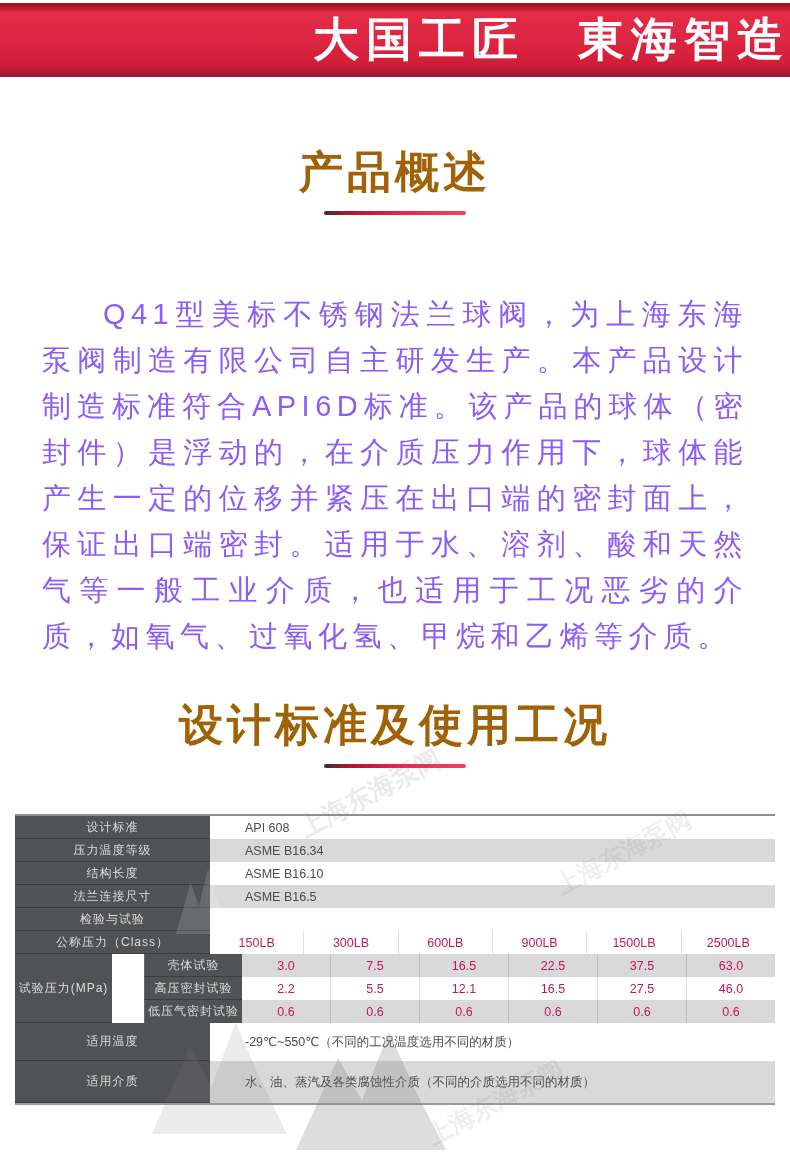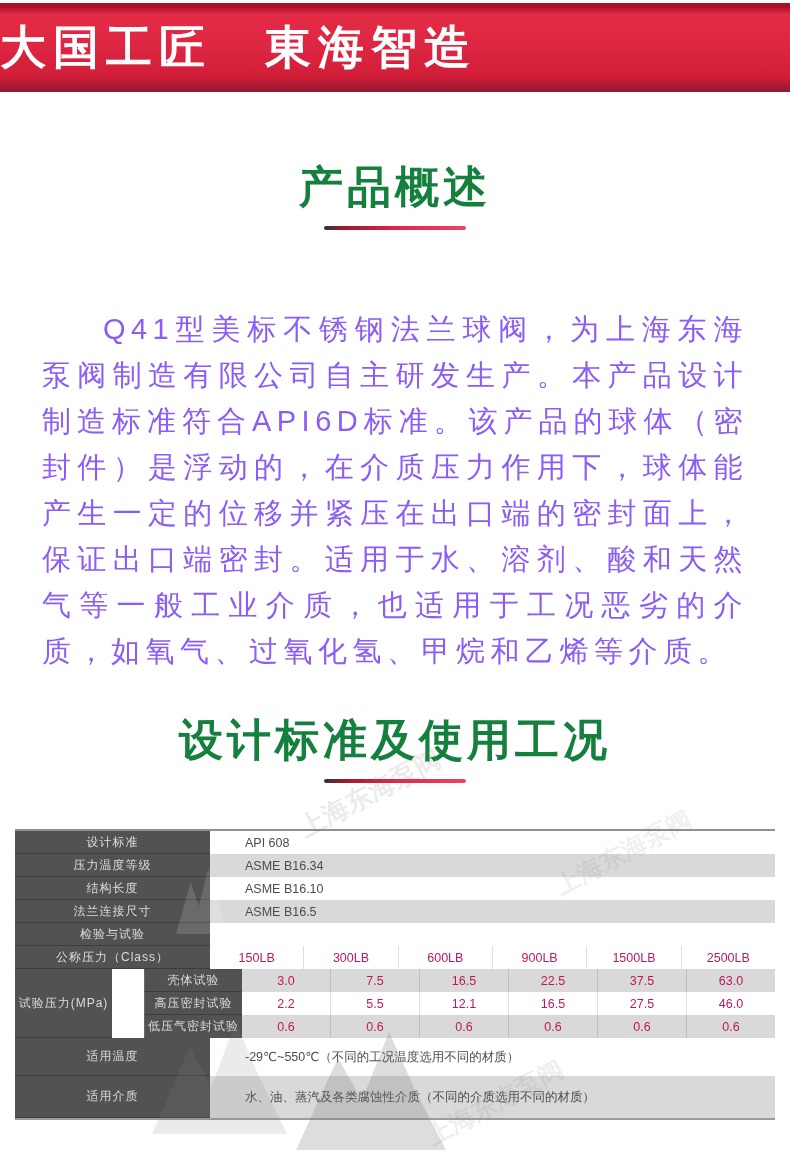--- a/index.html
+++ b/index.html
@@ -4,30 +4,30 @@
 <style>
   * { margin:0; padding:0; box-sizing:border-box; }
   html,body { background:#fff; }
   body {
     width:790px; height:1154px;
     position:relative; overflow:hidden;
     font-family:"Liberation Sans","DejaVu Sans",sans-serif;
   }
   
   .banner {
-    margin-top:3px; width:790px; height:89px;
+    margin-top:3px; width:790px; height:74px;
     background:linear-gradient(180deg,#a90e2a 0%,#a90e2a 4%,#e42c47 13%,#dc2540 55%,#cf1d38 84%,#931732 100%);
-    display:flex; align-items:center; justify-content:flex-start;
+    display:flex; align-items:center; justify-content:flex-end;
   }
   .banner-title { color:#ffffff; font-size:46px; font-weight:bold; letter-spacing:7px; }
 
   
   .sec-title {
     text-align:center; font-size:44px; line-height:52px;
-    font-weight:bold; color:#15803d; letter-spacing:4px;
+    font-weight:bold; color:#a16207; letter-spacing:4px;
   }
   .t1 { margin-top:69px; }
   .t2 { margin-top:40px; }
   .rule {
     width:142px; height:4px; margin:13px auto 0; border-radius:2px;
     background:linear-gradient(90deg,#323232 0%,#9c1b2c 14%,#e0244a 50%,#ee4560 100%);
   }
 
   
   .para {

